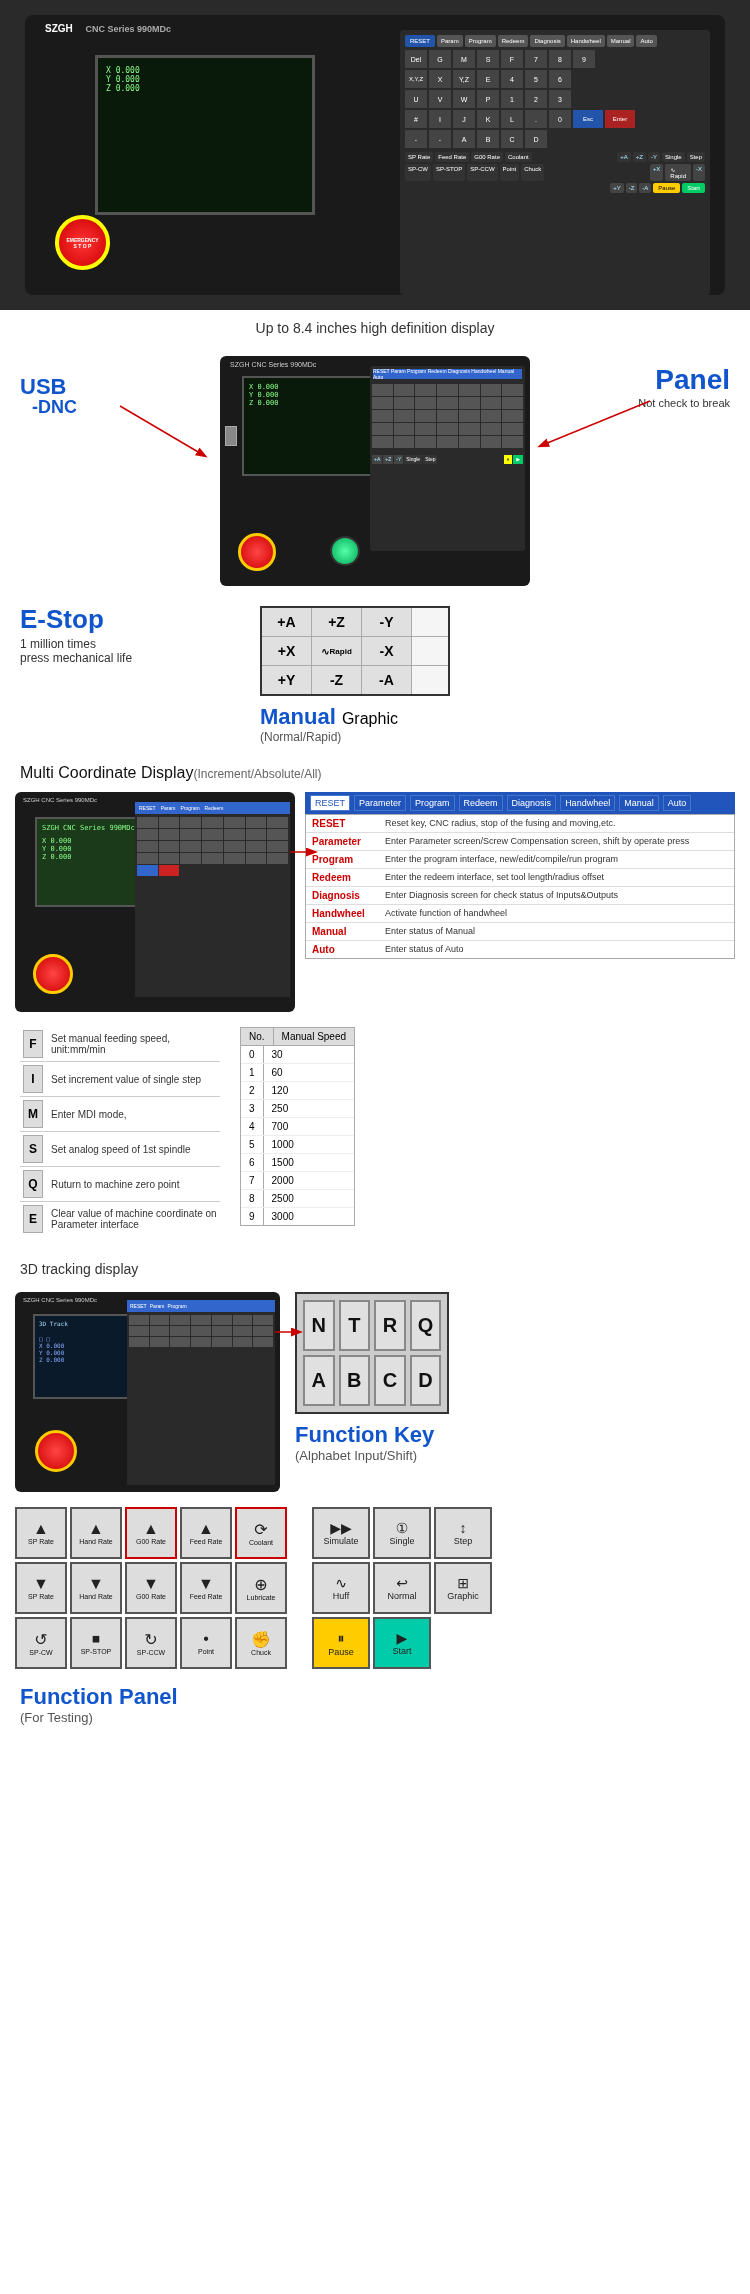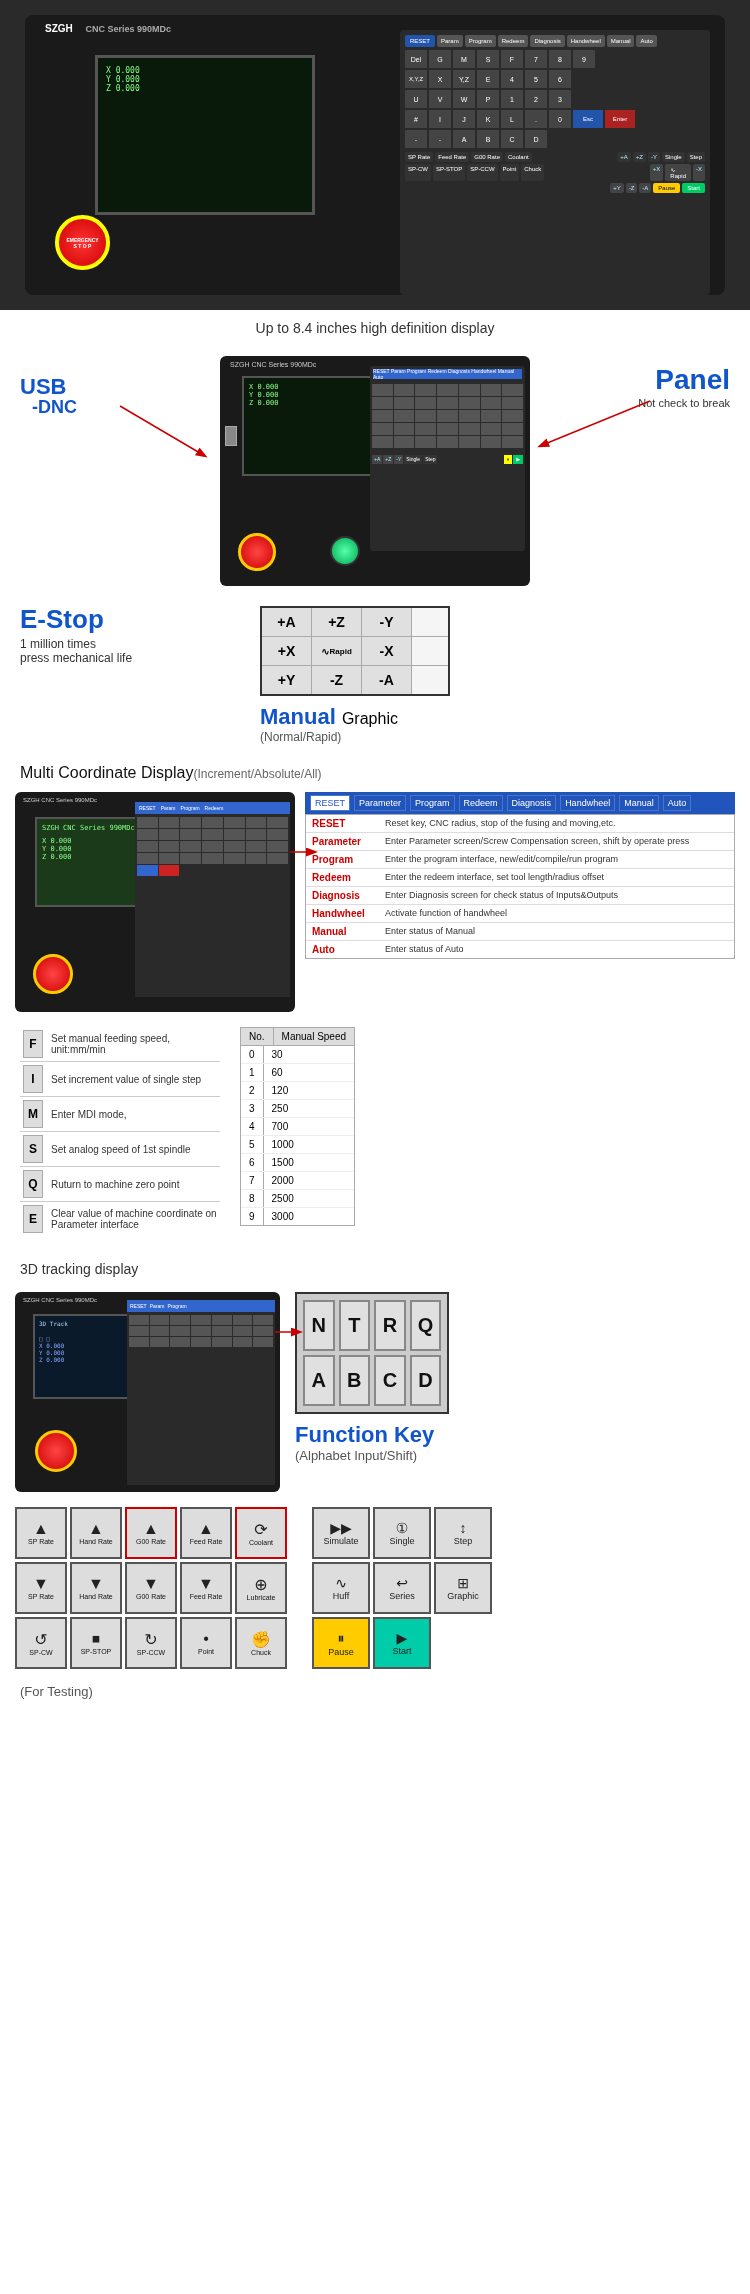--- a/index.html
+++ b/index.html
@@ -1056,21 +1056,21 @@
             <div style="font-size:9px;">Step</div>
           </div>
         </div>
         <div class="fp-row">
           <div class="fp-key ">
             <div style="font-size:14px;">∿</div>
             <div style="font-size:9px;">Huff</div>
           </div>
           <div class="fp-key ">
             <div style="font-size:14px;">↩</div>
-            <div style="font-size:9px;">Series</div>
+            <div style="font-size:9px;">Normal</div>
           </div>
           <div class="fp-key ">
             <div style="font-size:14px;">⊞</div>
             <div style="font-size:9px;">Graphic</div>
           </div>
         </div>
         <div class="fp-row">
           <div class="fp-key yellow-bg">
             <div style="font-size:14px;">⏸</div>
             <div style="font-size:9px;">Pause</div>
@@ -1079,15 +1079,18 @@
             <div style="font-size:14px;">▶</div>
             <div style="font-size:9px;">Start</div>
           </div>
         </div>
       </div>
   </div>
 </div>
 
 <div class="bottom-labels">
   <div class="bl-right">
+    <div style="font-size:22px;">
+      <span style="color:#1155cc;font-weight:bold;">Function Panel</span>
+    </div>
     <div style="font-size:13px;color:#555;">(For Testing)</div>
   </div>
 </div>
 
 </body></html>

